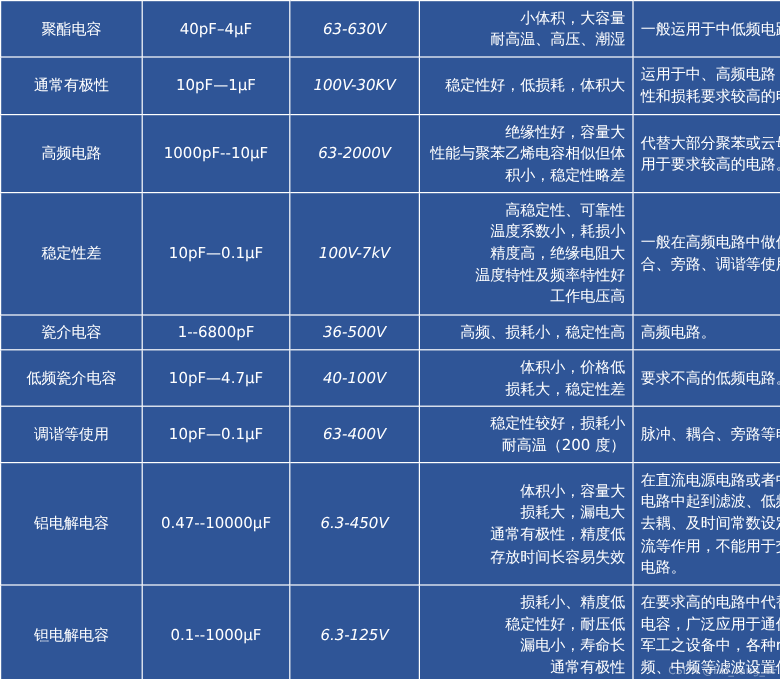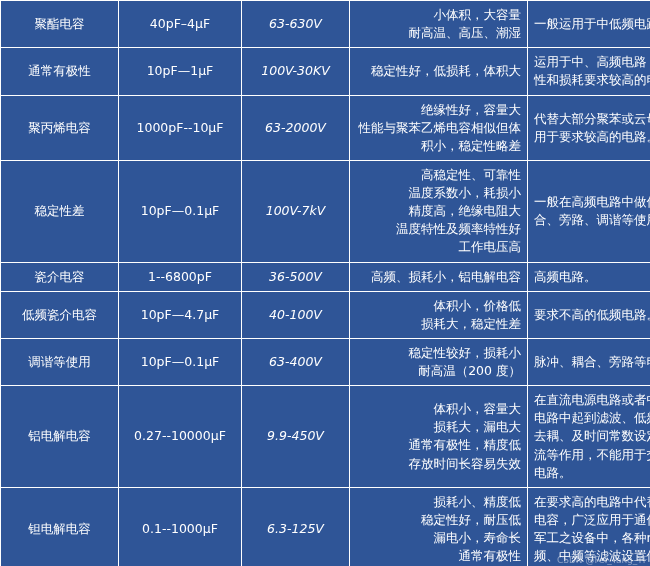--- a/index.html
+++ b/index.html
@@ -91,58 +91,58 @@
         <td class="c-use">一般运用于中低频电路中。</td>
       </tr>
       <tr>
         <td class="c-name">通常有极性</td>
         <td class="c-range">10pF—1μF</td>
         <td class="c-volt">100V-30KV</td>
         <td class="c-feat">稳定性好，低损耗，体积大</td>
         <td class="c-use">运用于中、高频电路，对稳定性和损耗要求较高的电路中。</td>
       </tr>
       <tr>
-        <td class="c-name">聚丙烯电容</td>
+        <td class="c-name">高频电路</td>
         <td class="c-range">1000pF--10μF</td>
         <td class="c-volt">63-2000V</td>
         <td class="c-feat">绝缘性好，容量大<br>性能与聚苯乙烯电容相似但体积小，稳定性略差</td>
         <td class="c-use">代替大部分聚苯或云母电容，用于要求较高的电路。</td>
       </tr>
       <tr>
         <td class="c-name">稳定性差</td>
         <td class="c-range">10pF—0.1μF</td>
         <td class="c-volt">100V-7kV</td>
         <td class="c-feat">高稳定性、可靠性<br>温度系数小，耗损小<br>精度高，绝缘电阻大<br>温度特性及频率特性好<br>工作电压高</td>
         <td class="c-use">一般在高频电路中做信号，耦合、旁路、调谐等使用。</td>
       </tr>
       <tr>
         <td class="c-name">瓷介电容</td>
         <td class="c-range">1--6800pF</td>
         <td class="c-volt">36-500V</td>
-        <td class="c-feat">高频、损耗小，铝电解电容</td>
+        <td class="c-feat">高频、损耗小，稳定性高</td>
         <td class="c-use">高频电路。</td>
       </tr>
       <tr>
         <td class="c-name">低频瓷介电容</td>
         <td class="c-range">10pF—4.7μF</td>
         <td class="c-volt">40-100V</td>
         <td class="c-feat">体积小，价格低<br>损耗大，稳定性差</td>
         <td class="c-use">要求不高的低频电路。</td>
       </tr>
       <tr>
         <td class="c-name">调谐等使用</td>
         <td class="c-range">10pF—0.1μF</td>
         <td class="c-volt">63-400V</td>
         <td class="c-feat">稳定性较好，损耗小<br>耐高温（200 度）</td>
         <td class="c-use">脉冲、耦合、旁路等电路中。</td>
       </tr>
       <tr>
         <td class="c-name">铝电解电容</td>
-        <td class="c-range">0.27--10000μF</td>
-        <td class="c-volt">9.9-450V</td>
+        <td class="c-range">0.47--10000μF</td>
+        <td class="c-volt">6.3-450V</td>
         <td class="c-feat">体积小，容量大<br>损耗大，漏电大<br>通常有极性，精度低<br>存放时间长容易失效</td>
         <td class="c-use">在直流电源电路或者中、低频电路中起到滤波、低频耦合、去耦、及时间常数设定、隔直流等作用，不能用于交流电源电路。</td>
       </tr>
       <tr>
         <td class="c-name">钽电解电容</td>
         <td class="c-range">0.1--1000μF</td>
         <td class="c-volt">6.3-125V</td>
         <td class="c-feat">损耗小、精度低<br>稳定性好，耐压低<br>漏电小，寿命长<br>通常有极性</td>
         <td class="c-use">在要求高的电路中代替铝电解电容，广泛应用于通信、航空军工之设备中，各种major低频、中频等滤波设置使用</td>
       </tr>

